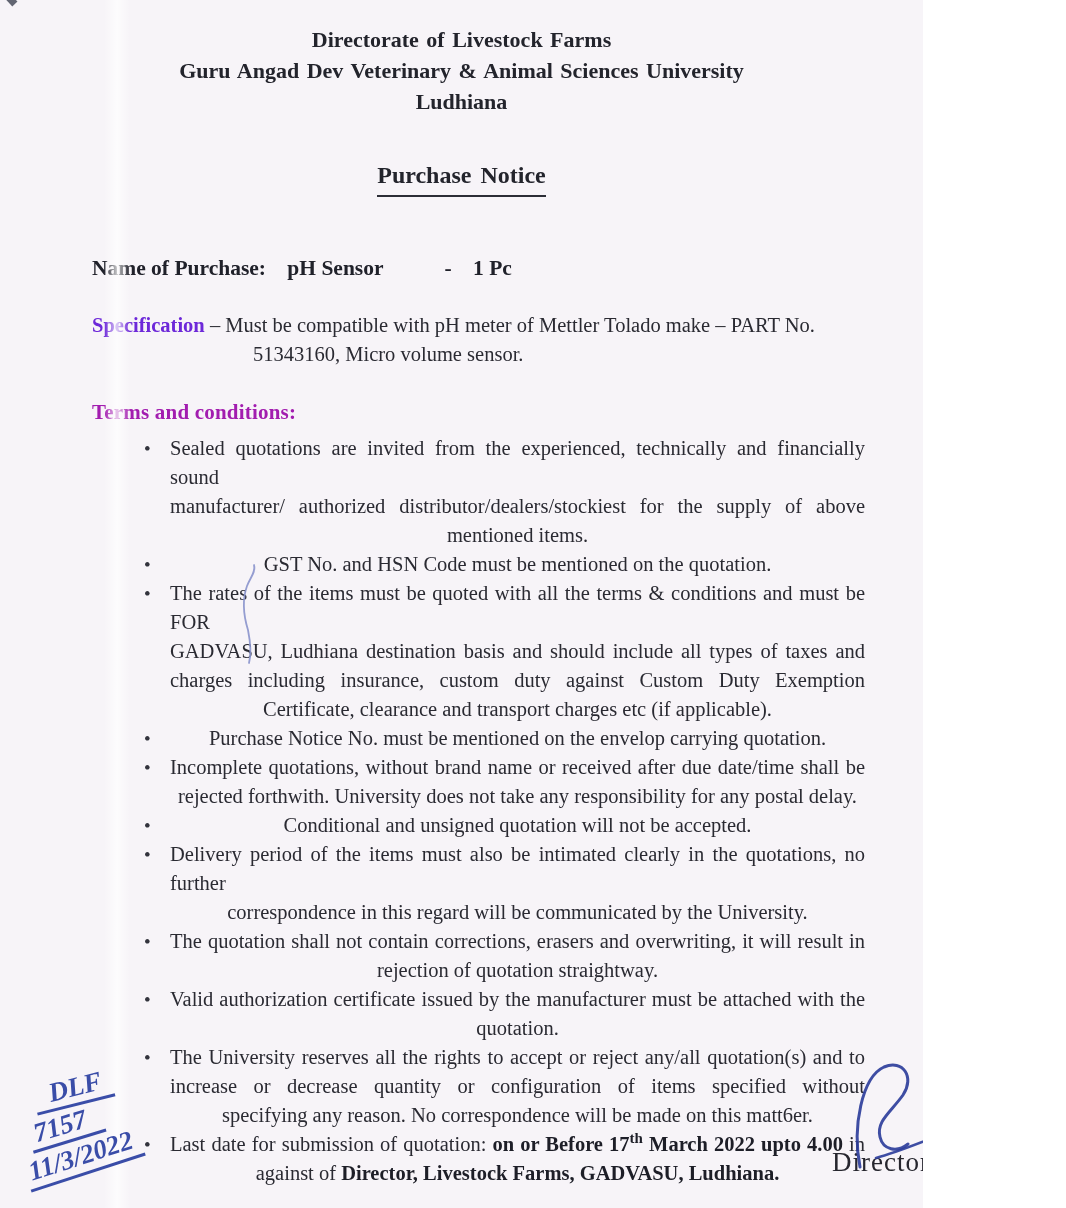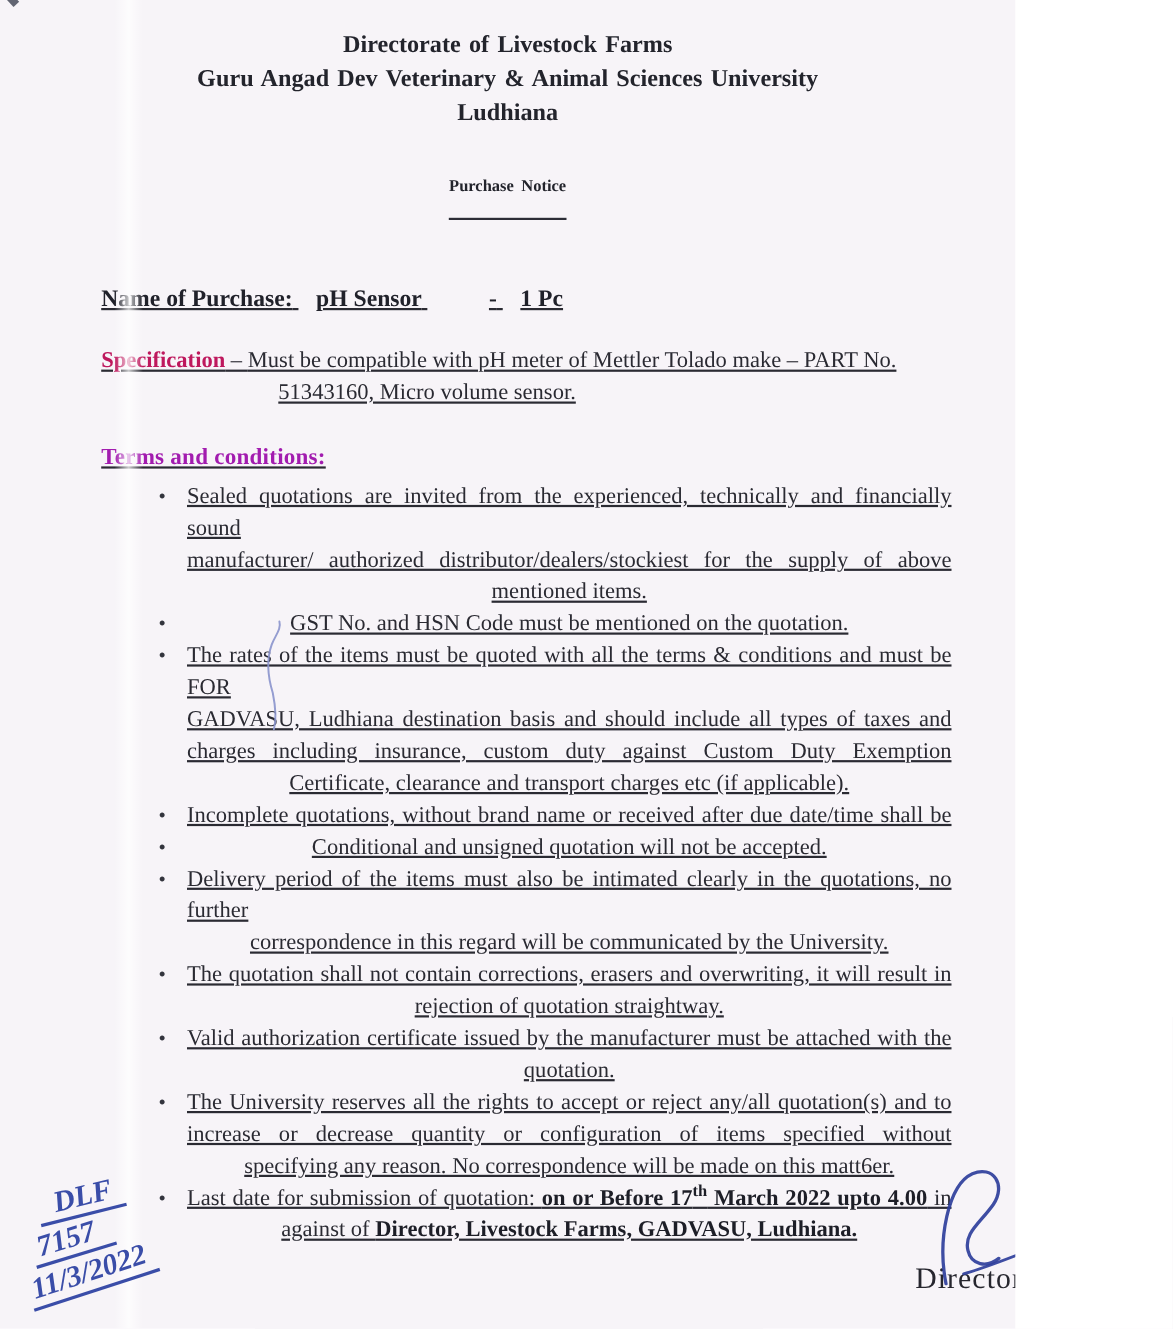--- a/index.html
+++ b/index.html
@@ -35,44 +35,43 @@
     font-weight: bold;
     font-size: 22px;
     line-height: 31px;
     color: #23242c;
     word-spacing: 2px;
   }
   .doc-title-wrap { text-align: center; margin-top: 21px; }
   .doc-title {
     display: inline-block;
     font-weight: bold;
-    font-size: 15px;
+    font-size: 24px;
     color: #23242c;
     border-bottom: 2.5px solid #2c2d36;
-    padding-bottom: 19px;
+    padding-bottom: 6px;
     word-spacing: 3px;
     margin-top: 24px;
   }
   .content {
     margin: 0 58px 0 92px;
     font-size: 20.5px;
     line-height: 29px;
-    text-decoration: underline;
   }
   .purchase-line {
     margin-top: 57px;
     font-weight: bold;
     font-size: 21.5px;
     color: #20212a;
   }
   .purchase-item { margin-left: 16px; }
   .purchase-sep { margin-left: 56px; }
   .purchase-qty { margin-left: 16px; }
   .spec-block { margin-top: 28px; }
-  .spec-label { font-weight: bold; color: #be185d; }
+  .spec-label { font-weight: bold; color: #6d28d9; }
   .spec-line2 { padding-left: 161px; }
   .terms-heading {
     margin-top: 29px;
     font-weight: bold;
     font-size: 21px;
     color: #a21caf;
     letter-spacing: 0.2px;
   }
   ul.terms-list {
     list-style: none;
@@ -176,21 +175,25 @@
       <li>
         <div class="jlast">GST No. and HSN Code must be mentioned on the quotation.</div>
       </li>
       <li>
         <div class="jline">The rates of the items must be quoted with all the terms &amp; conditions and must be FOR</div>
         <div class="jline">GADVASU, Ludhiana destination basis and should include all types of taxes and</div>
         <div class="jline">charges including insurance, custom duty against Custom Duty Exemption</div>
         <div class="jlast">Certificate, clearance and transport charges etc (if applicable).</div>
       </li>
       <li>
+        <div class="jlast">Purchase Notice No. must be mentioned on the envelop carrying quotation.</div>
+      </li>
+      <li>
         <div class="jline">Incomplete quotations, without brand name or received after due date/time shall be</div>
+        <div class="jlast">rejected forthwith. University does not take any responsibility for any postal delay.</div>
       </li>
       <li>
         <div class="jlast">Conditional and unsigned quotation will not be accepted.</div>
       </li>
       <li>
         <div class="jline">Delivery period of the items must also be intimated clearly in the quotations, no further</div>
         <div class="jlast">correspondence in this regard will be communicated by the University.</div>
       </li>
       <li>
         <div class="jline">The quotation shall not contain corrections, erasers and overwriting, it will result in</div>

